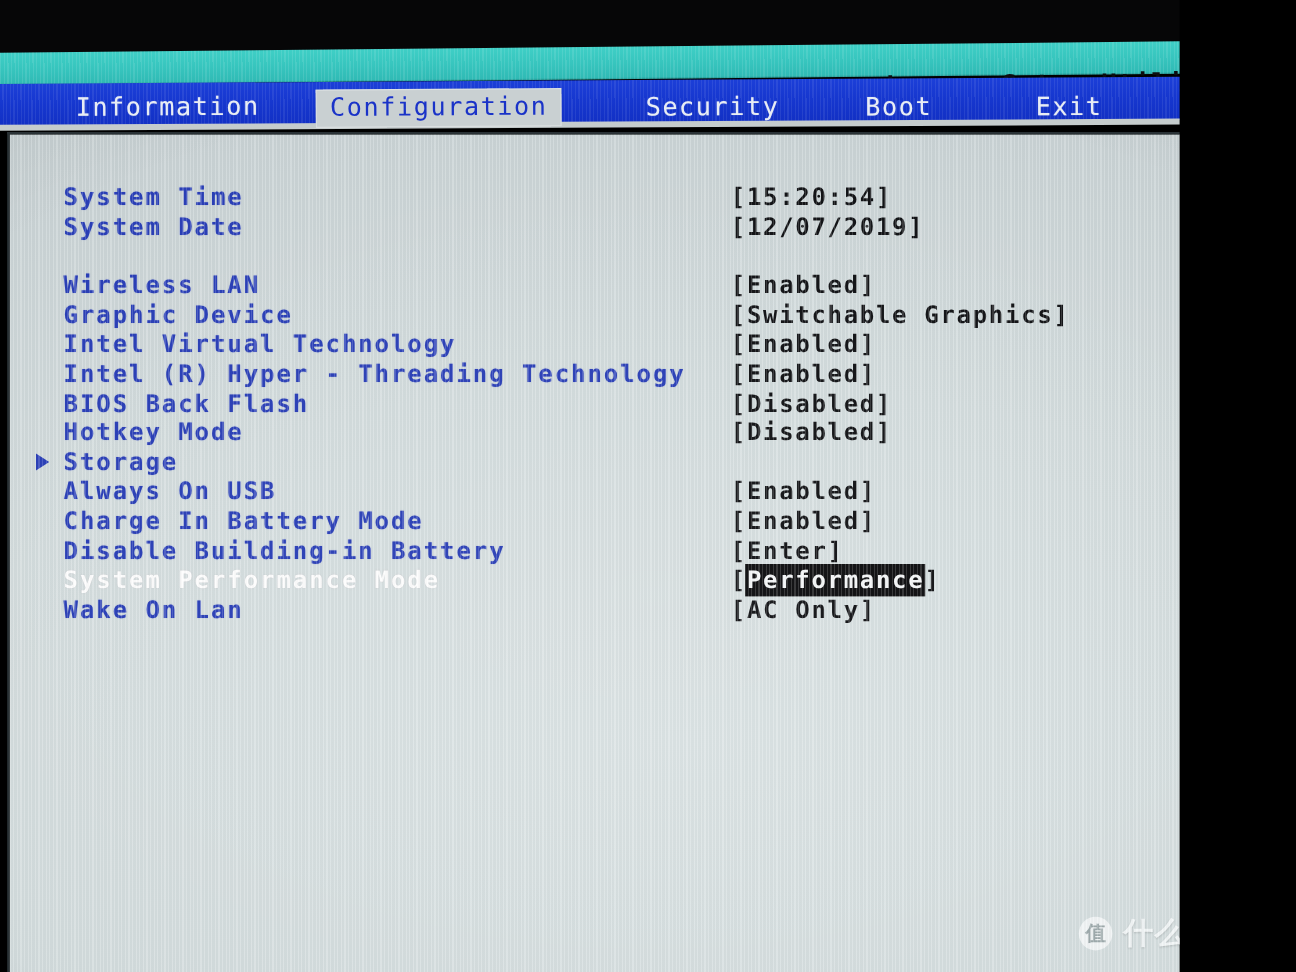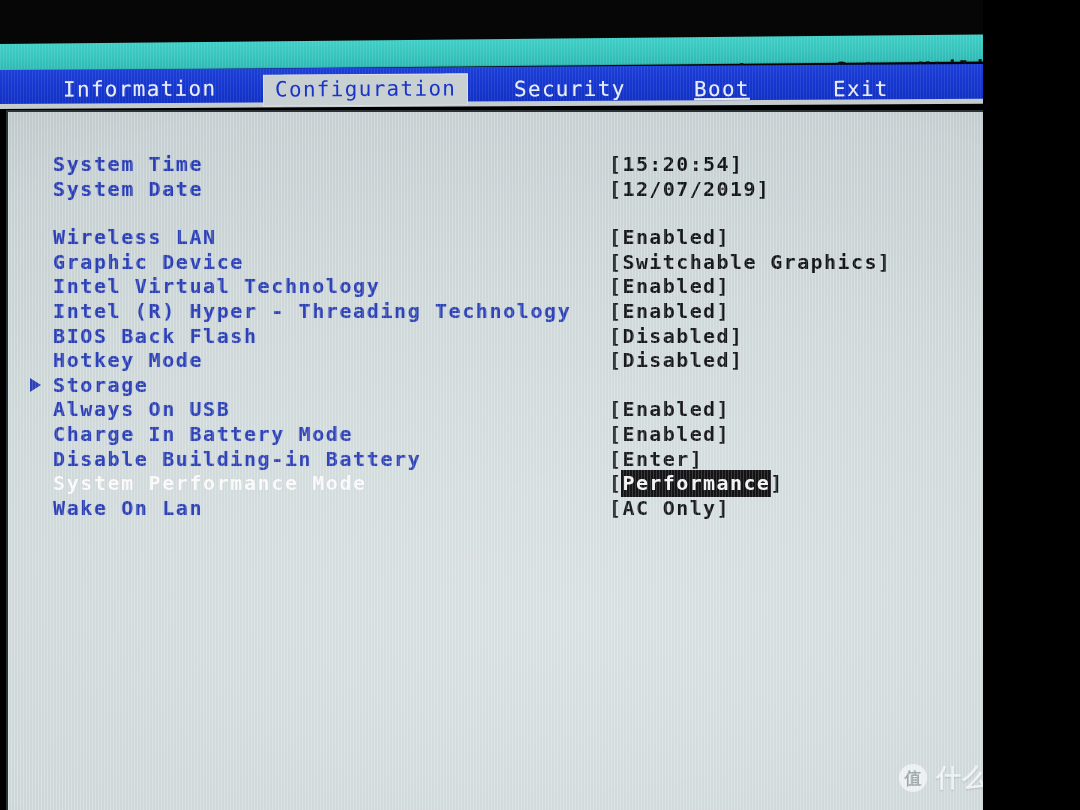--- a/index.html
+++ b/index.html
@@ -227,23 +227,23 @@
   <div class="teal-strip"></div>
 
   <div class="suite-title">Lenovo Setup Utility</div>
 
   <div class="menubar"></div>
   <div class="menubar-underline"></div>
 
   <div id="tabs-host">
       <div class="tab" style="left: 63px;">Information</div>
       <div class="tab active" style="left: 263px;">Configuration</div>
-      <div class="tab" style="left: 514px;">Security</div>
-      <div class="tab" style="left: 694px; text-decoration: underline;">Boot</div>
-      <div class="tab" style="left: 833px;">Exit</div>
+      <div class="tab" style="left: 538px;">Security</div>
+      <div class="tab" style="left: 721px;">Boot</div>
+      <div class="tab" style="left: 833px; padding-left: 30px;">Exit</div>
     </div>
 
   <div class="panel">
     <div class="rows" id="rows-host">
         <div class="row" style="top: 40px;">
           <div class="row-label">System Time</div>
           <div class="row-value">[15:20:54]</div>
         </div>
         <div class="row" style="top: 65px;">
           <div class="row-label">System Date</div>

